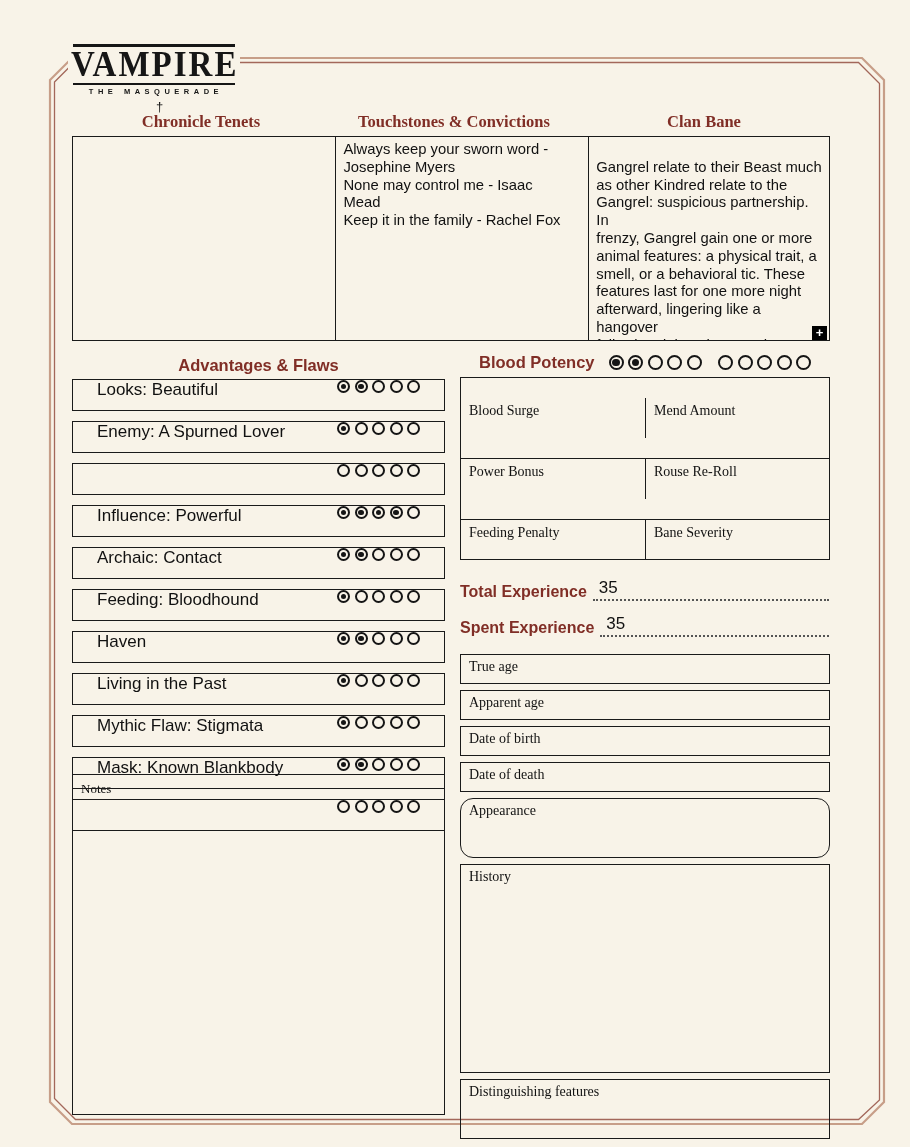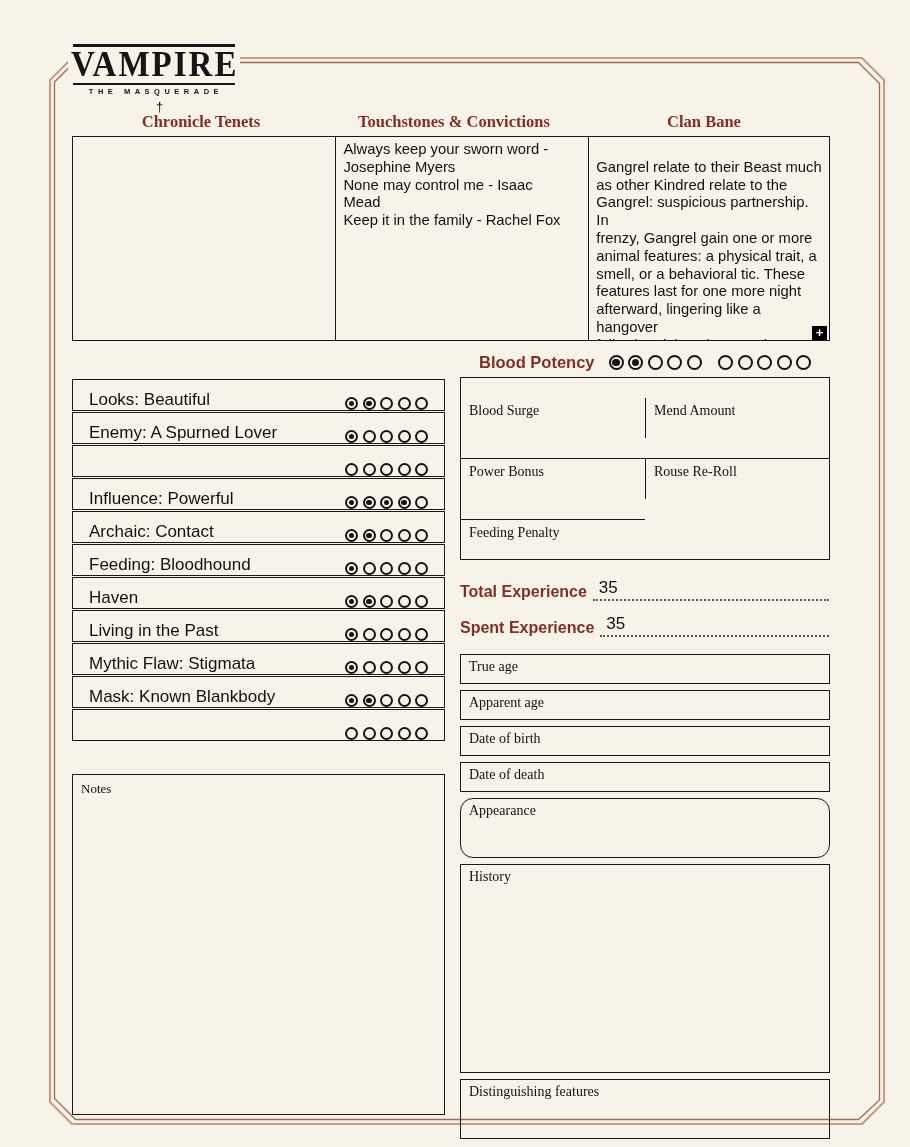--- a/index.html
+++ b/index.html
@@ -40,22 +40,22 @@
   #bane-expand{position:absolute;right:2px;bottom:-1px;width:15px;height:15px;
     background:#000;color:#fff;font-size:13px;line-height:14px;text-align:center;
     font-weight:bold;cursor:pointer;}
 
   
   .section-title{position:absolute;text-align:center;color:var(--accent);
     font-weight:bold;font-size:16.5px;}
 
   
   #adv-rows{position:absolute;left:72px;top:379px;width:373px;z-index:1;}
-  .adv-row{height:32px;border:1.3px solid var(--line);margin-bottom:1px;
-    display:flex;align-items:flex-end;justify-content:space-between;padding:0 16px;}
+  .adv-row{height:32px;border:1.3px solid var(--line);margin-bottom:10px;
+    display:flex;align-items:flex-start;justify-content:space-between;padding:0 24px;}
   .adv-label{font-size:17px;}
   .dots{display:flex;align-items:center;gap:4.5px;}
   .dot{width:13px;height:13px;border:2px solid #151515;border-radius:50%;
     position:relative;flex:none;}
   .dot.filled::after{content:'';position:absolute;inset:1.8px;background:#151515;border-radius:50%;}
   .dot.bp{width:15px;height:15px;border-width:2.2px;}
   .dot.group-gap{margin-left:12px;}
 
   
   #bp-row{position:absolute;left:460px;top:353px;width:370px;display:flex;
@@ -124,20 +124,21 @@
 features last for one more night
 afterward, lingering like a hangover
 following debauchery.Each feature
 reduces one Attribute by 1 point-
 the Storyteller may decide that a
 forked tongue or similar reduces</span>
       <div id="bane-expand">+</div>
     </div>
   </div>
 
+  <div class="section-title" style="left:72px;top:356px;width:373px;">Advantages &amp; Flaws</div>
   <div id="adv-rows">
       <div class="adv-row">
         <span class="adv-label">Looks: Beautiful</span>
         <span class="dots">
           <span class="dot filled"></span>
           <span class="dot filled"></span>
           <span class="dot"></span>
           <span class="dot"></span>
           <span class="dot"></span>
         </span>
@@ -261,20 +262,21 @@
         </span>
       </span>
   </div>
 
   <div id="bp-grid">
       <div class="bp-cell"><span>Blood Surge</span></div>
       <div class="bp-cell"><span>Mend Amount</span></div>
       <div class="bp-cell"><span>Power Bonus</span></div>
       <div class="bp-cell"><span>Rouse Re-Roll</span></div>
       <div class="bp-cell"><span>Feeding Penalty</span></div>
+      <div class="bp-cell"><span>Bane Severity</span></div>
     </div>
 
   <div class="xp-line" id="xp-total">
     <span class="xp-label">Total Experience</span>
     <span class="xp-value-line">35</span>
   </div>
   <div class="xp-line" id="xp-spent">
     <span class="xp-label">Spent Experience</span>
     <span class="xp-value-line">35</span>
   </div>

